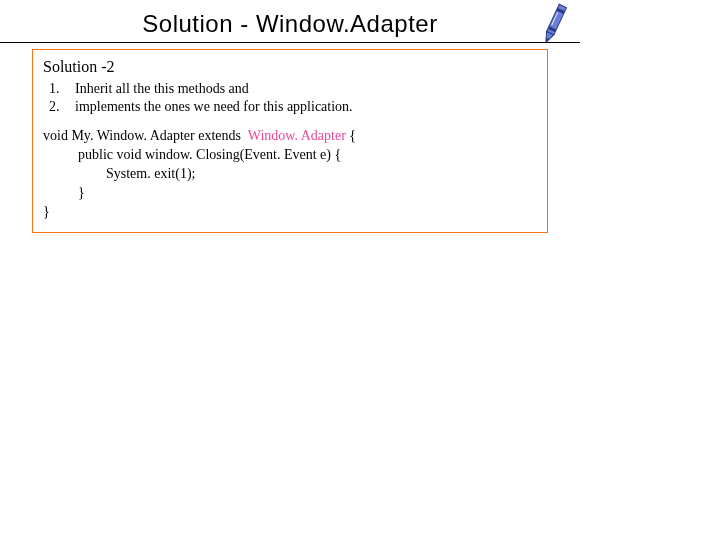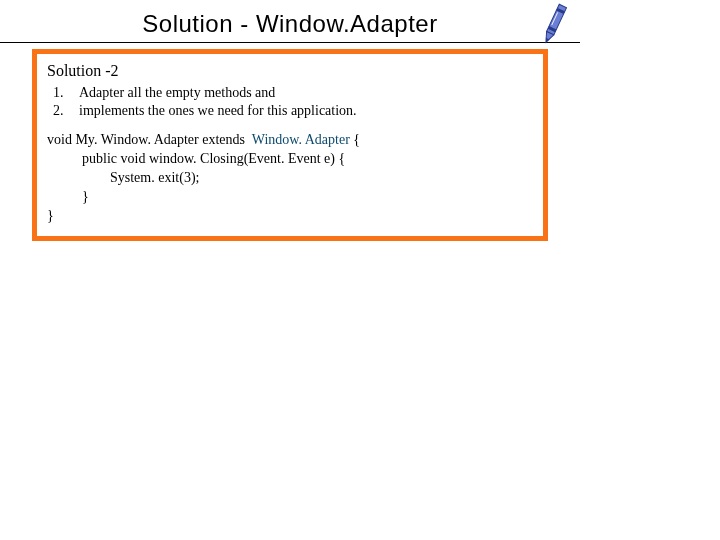--- a/index.html
+++ b/index.html
@@ -23,21 +23,21 @@
     font-size: 24px;
     text-align: center;
     padding-top: 10px;
     padding-bottom: 4px;
     border-bottom: 1.5px solid #000;
     width: 100%;
     letter-spacing: 0.5px;
   }
   .content-box {
     margin: 6px 32px 0 32px;
-    border: 5px solid #f97316;
+    border: 1px solid #f97316;
     padding: 6px 10px 10px 10px;
     font-size: 14px;
     line-height: 1.35;
   }
   .subtitle {
     font-family: Georgia, serif;
     font-size: 16px;
     margin-bottom: 2px;
   }
   .list {
@@ -55,21 +55,21 @@
   }
   .list-text {
     flex: 1;
   }
   .code {
     font-family: Georgia, serif;
     font-size: 14px;
     white-space: pre;
     line-height: 1.35;
   }
-  .kw { color: #0c4a6e; }
+  .kw { color: #ec4899; }
   .crayon {
     position: absolute;
     top: 0;
     right: 6px;
     width: 40px;
     height: 50px;
   }
 </style>
 </head>
 <body>
@@ -77,31 +77,31 @@
 <div class="slide">
 
   <div class="title">Solution - Window.Adapter</div>
 
   <div class="content-box">
     <div class="subtitle">Solution -2</div>
 
     <div class="list">
       <div class="list-row">
         <div class="list-num">1.</div>
-        <div class="list-text">Adapter all the empty methods and</div>
+        <div class="list-text">Inherit all the this methods and</div>
       </div>
       <div class="list-row">
         <div class="list-num">2.</div>
         <div class="list-text">implements the ones we need for this application.</div>
       </div>
     </div>
 
     <div class="code"><span>void My. Window. Adapter extends  </span><span class="kw">Window. Adapter</span><span> {</span>
 <span>          public void window. Closing(Event. Event e) {</span>
-<span>                  System. exit(3);</span>
+<span>                  System. exit(1);</span>
 <span>          }</span>
 <span>}</span></div>
   </div>
 
   <svg class="crayon" viewBox="0 0 40 50">
     <g transform="rotate(25 20 25)">
       <rect x="16" y="4" width="8" height="30" fill="#6a7fd6" stroke="#2a3a8a" stroke-width="1"></rect>
       <rect x="16" y="8" width="8" height="3" fill="#2a3a8a"></rect>
       <rect x="16" y="28" width="8" height="3" fill="#2a3a8a"></rect>
       <polygon points="16,34 24,34 20,44" fill="#6a7fd6" stroke="#2a3a8a" stroke-width="1"></polygon>

